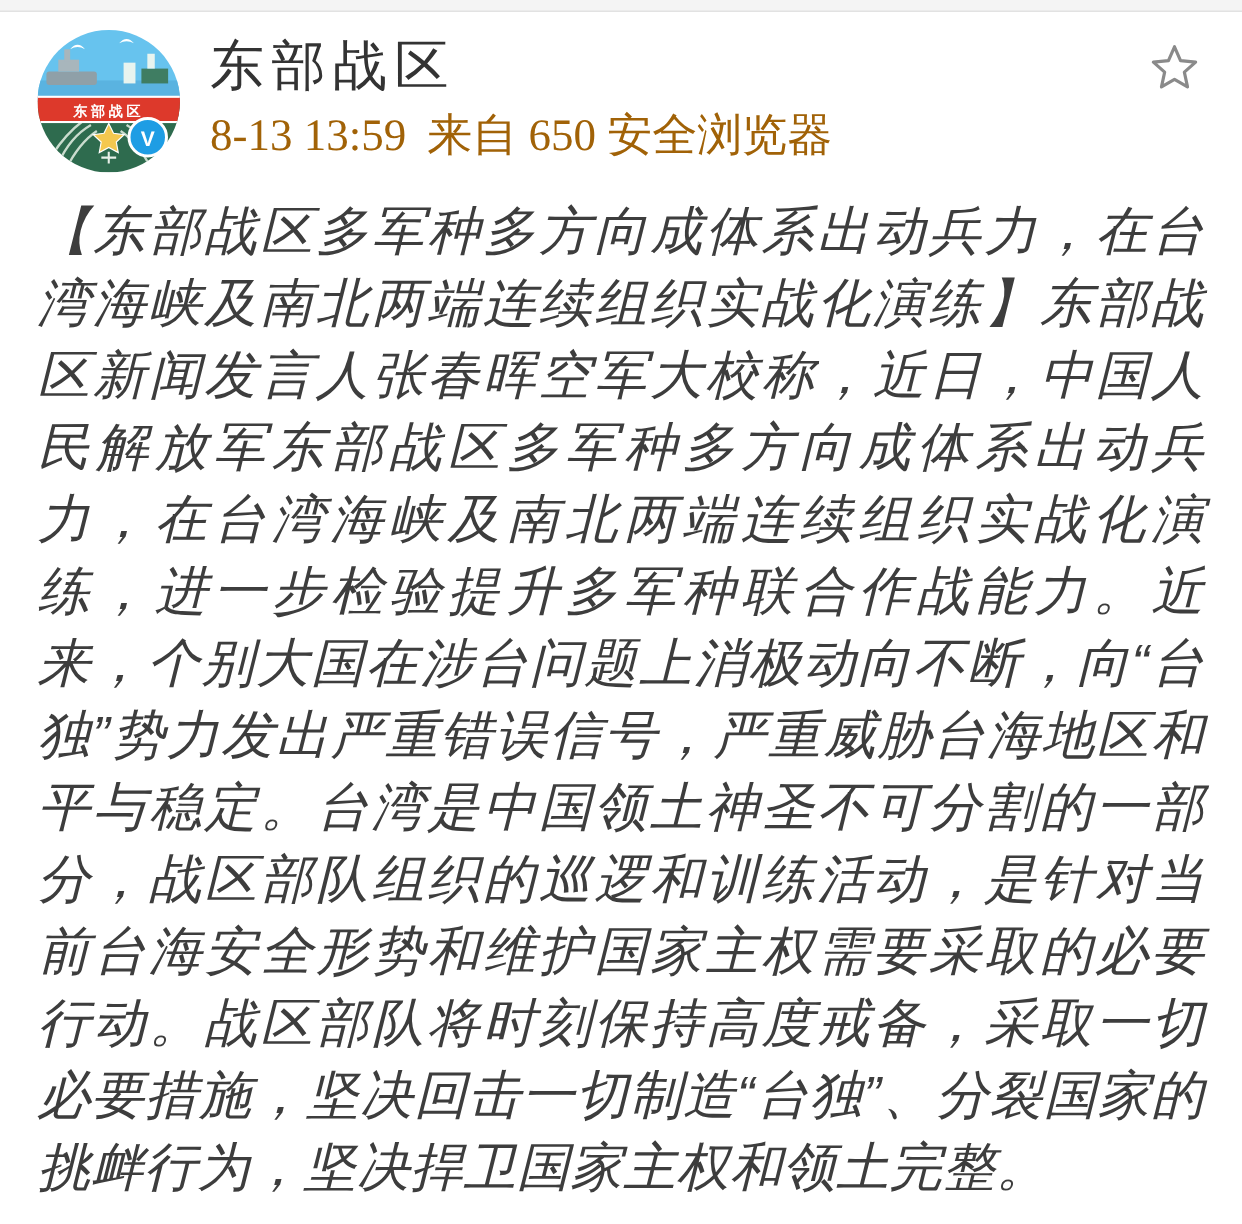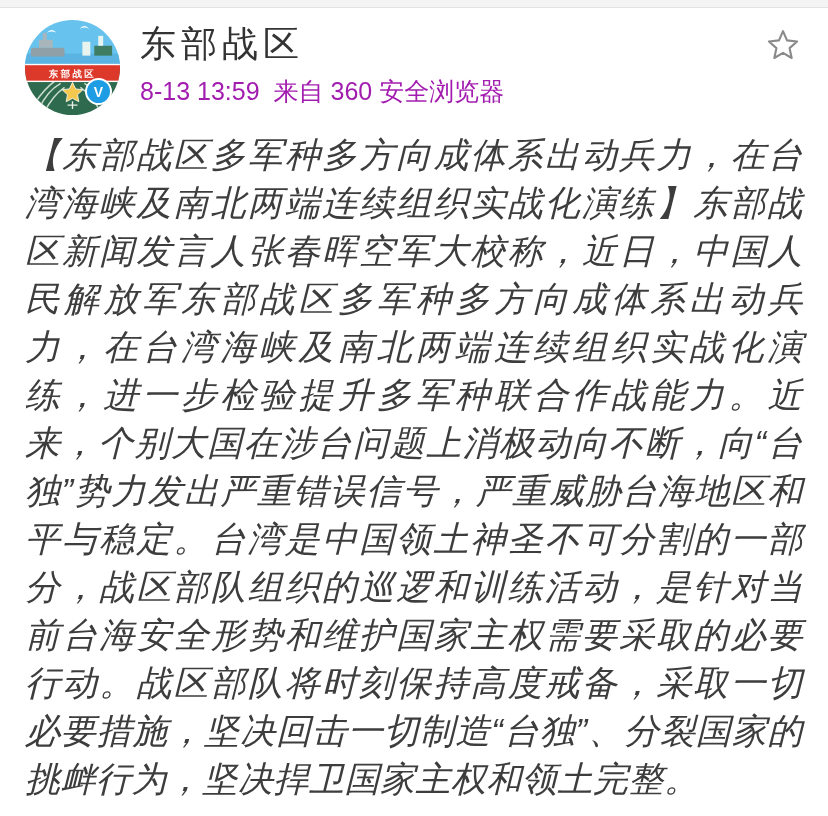--- a/index.html
+++ b/index.html
@@ -49,24 +49,25 @@
   }
   .username{
     font-size:36px;
     letter-spacing:5px;
     color:#333333;
     line-height:40px;
     cursor:pointer;
   }
   .meta-line{
     margin-top:12px;
-    font-size:25px;
-    color:#a21caf;
+    font-size:30px;
+    color:#a16207;
     line-height:30px;
     display:flex;
+    font-family:Liberation Serif, serif;
   }
   .source-label{margin-left:14px;cursor:pointer;}
   .star-button{
     position:absolute;
     right:26px;top:20px;
     width:38px;height:38px;
     background:none;border:none;padding:0;
     cursor:pointer;
   }
   .post-text{
@@ -123,21 +124,21 @@
       </svg>
       <div class="verified-badge">
         <span>V</span>
       </div>
     </div>
 
     <div class="user-meta">
       <div class="username">东部战区</div>
       <div class="meta-line">
         <span class="timestamp">8-13 13:59</span>
-        <span class="source-label">来自 360 安全浏览器</span>
+        <span class="source-label">来自 650 安全浏览器</span>
       </div>
     </div>
 
     <button class="star-button">
       <svg viewBox="0 0 34 34" width="36" height="36">
         <path d="M17 3 L20.8 11.7 L30.3 12.7 L23.2 19 L25.2 28.3 L17 23.5 L8.8 28.3 L10.8 19 L3.7 12.7 L13.2 11.7 Z" fill="none" stroke="#8a8a8a" stroke-width="2" stroke-linejoin="round"></path>
       </svg>
     </button>
 
   </div>

